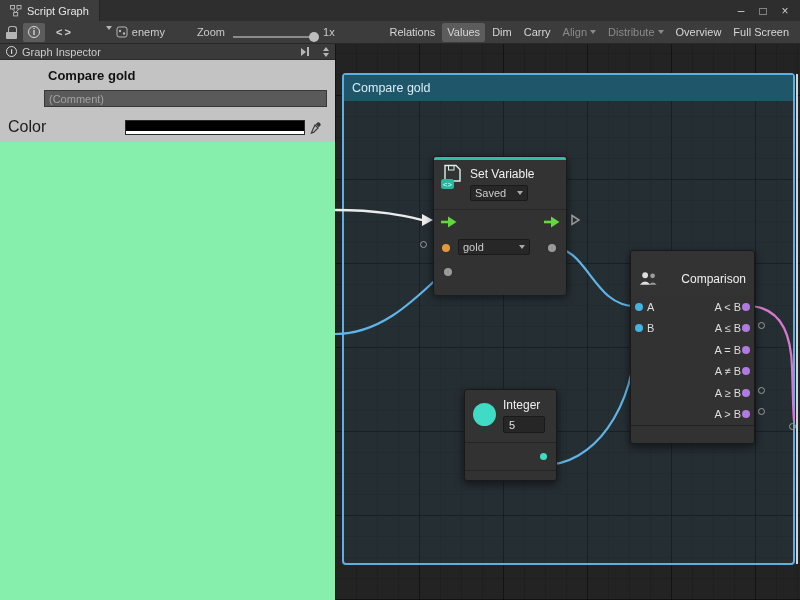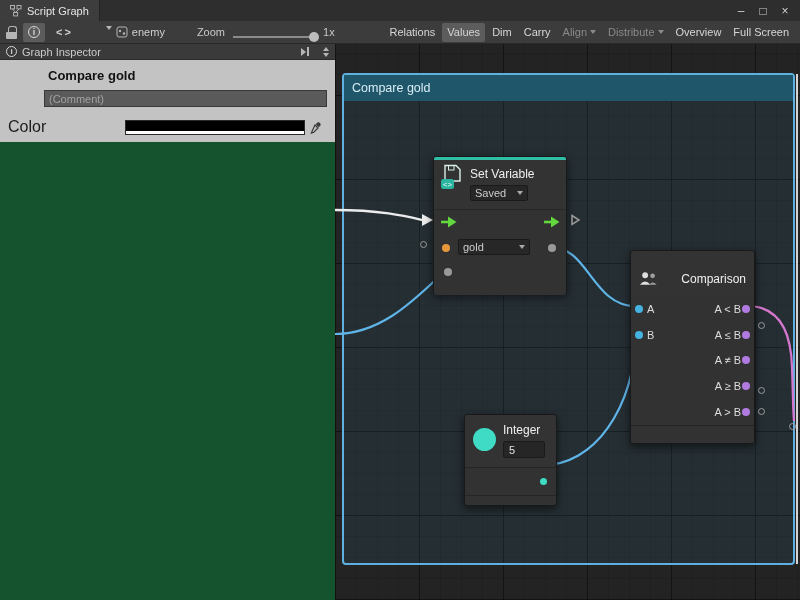--- a/index.html
+++ b/index.html
@@ -26,21 +26,21 @@
   .code-label{letter-spacing:2px;color:#cfcfcf;font-weight:bold}
   .caret-down{width:0;height:0;border-left:3.5px solid transparent;border-right:3.5px solid transparent;border-top:4px solid #b5b5b5;display:inline-block}
   .tb-btn.dim .caret-down{border-top-color:#8a8a8a}
   .crumb{display:inline-flex;align-items:flex-start;gap:4px;margin-left:22px;color:#cfcfcf}
   .zoom-wrap{display:inline-flex;align-items:flex-end;gap:8px;margin-left:26px;color:#c9c9c9}
   .zoom-track{width:82px;height:2px;background:#8b8b8b;position:relative}
   .zoom-handle{position:absolute;right:-4px;top:-4px;width:10px;height:10px;border-radius:50%;background:#bdbdbd}
   .tb-right{margin-left:auto;display:flex;align-items:flex-end;gap:2px}
 
   
-  .inspector{position:absolute;left:0;top:44px;width:335px;height:556px;background:#14532d}
+  .inspector{position:absolute;left:0;top:44px;width:335px;height:556px;background:#86efac}
   .insp-header{height:16px;background:#3a3a3a;border-bottom:1px solid #2c2c2c;display:flex;align-items:center;gap:5px;padding:0 6px;color:#cccccc}
   .insp-header .info-ic{width:11px;height:11px;line-height:10px;font-size:8px}
   .dock-ic{margin-left:auto;display:inline-flex;align-items:center}
   .tri-right{width:0;height:0;border-top:4px solid transparent;border-bottom:4px solid transparent;border-left:5px solid #b5b5b5}
   .vbar{width:2px;height:9px;background:#b5b5b5;margin-left:1px}
   .stepper{display:flex;flex-direction:column;gap:2px;margin-left:9px}
   .tri-up{width:0;height:0;border-left:3.5px solid transparent;border-right:3.5px solid transparent;border-bottom:4px solid #b5b5b5}
   .tri-dn{width:0;height:0;border-left:3.5px solid transparent;border-right:3.5px solid transparent;border-top:4px solid #b5b5b5}
   .insp-body{height:82px;background:#c3c3c3;padding:6px 8px 0;color:#1b1b1b}
   .insp-title{margin:2px 0 0 40px;font-size:13px;font-weight:bold;color:#111}
@@ -87,21 +87,21 @@
   #node-cmp{left:295px;top:206px;width:125px;height:194px}
   .cmp-header{display:flex;align-items:center;gap:23px;padding:10px 8px 0;height:45px}
   .cmp-rows{height:129px;display:flex;flex-direction:column;background:#323232}
   .cmp-row{flex:1;display:flex;align-items:center;position:relative;padding:0 13px 0 16px;font-size:11px;color:#dddddd}
   .cmp-row .in-dot{left:4px;top:50%;margin-top:-4px;background:#45b3e0}
   .cmp-row .out-dot{right:4px;top:50%;margin-top:-4px;background:#b07ae0}
   .out-label{margin-left:auto}
   .cmp-footer{height:18px;border-top:1px solid #222222;background:#323232;border-radius:0 0 3px 3px}
 
   
-  #node-int{left:129px;top:370px;width:93px;height:92px}
+  #node-int{left:129px;top:345px;width:93px;height:92px}
   .int-circle{position:absolute;left:8px;top:13px;width:23px;height:23px;border-radius:50%;background:#3fdbc4}
   .int-title{position:absolute;left:38px;top:8px}
   .int-field{position:absolute;left:38px;top:26px;width:42px;height:17px;background:#262626;border:1px solid #1a1a1a;border-radius:2px;color:#e0e0e0;display:flex;align-items:center;padding:0 5px}
   .int-mid{position:absolute;left:0;right:0;top:52px;height:28px;border-top:1px solid #252525;background:#323232}
   .int-out-dot{position:absolute;left:75px;top:63px;width:7px;height:7px;background:#3fdbc4;border-radius:50%}
   .int-footer{position:absolute;left:0;right:0;top:80px;bottom:0;border-top:1px solid #252525;background:#323232;border-radius:0 0 3px 3px}
 
   .wires{position:absolute;left:0;top:0;pointer-events:none}
   .scrollbar-v{position:absolute;left:461px;top:30px;width:2px;height:490px;background:#d4d4d4}
 </style>
@@ -268,20 +268,24 @@
           <span class="out-label">A &lt; B</span>
           <span class="dot out-dot"></span>
         </div>
         <div class="cmp-row">
           <span class="dot in-dot"></span>
           <span>B</span>
           <span class="out-label">A ≤ B</span>
           <span class="dot out-dot"></span>
         </div>
         <div class="cmp-row">
+          <span class="out-label">A = B</span>
+          <span class="dot out-dot"></span>
+        </div>
+        <div class="cmp-row">
           <span class="out-label">A ≠ B</span>
           <span class="dot out-dot"></span>
         </div>
         <div class="cmp-row">
           <span class="out-label">A ≥ B</span>
           <span class="dot out-dot"></span>
         </div>
         <div class="cmp-row">
           <span class="out-label">A &gt; B</span>
           <span class="dot out-dot"></span>

